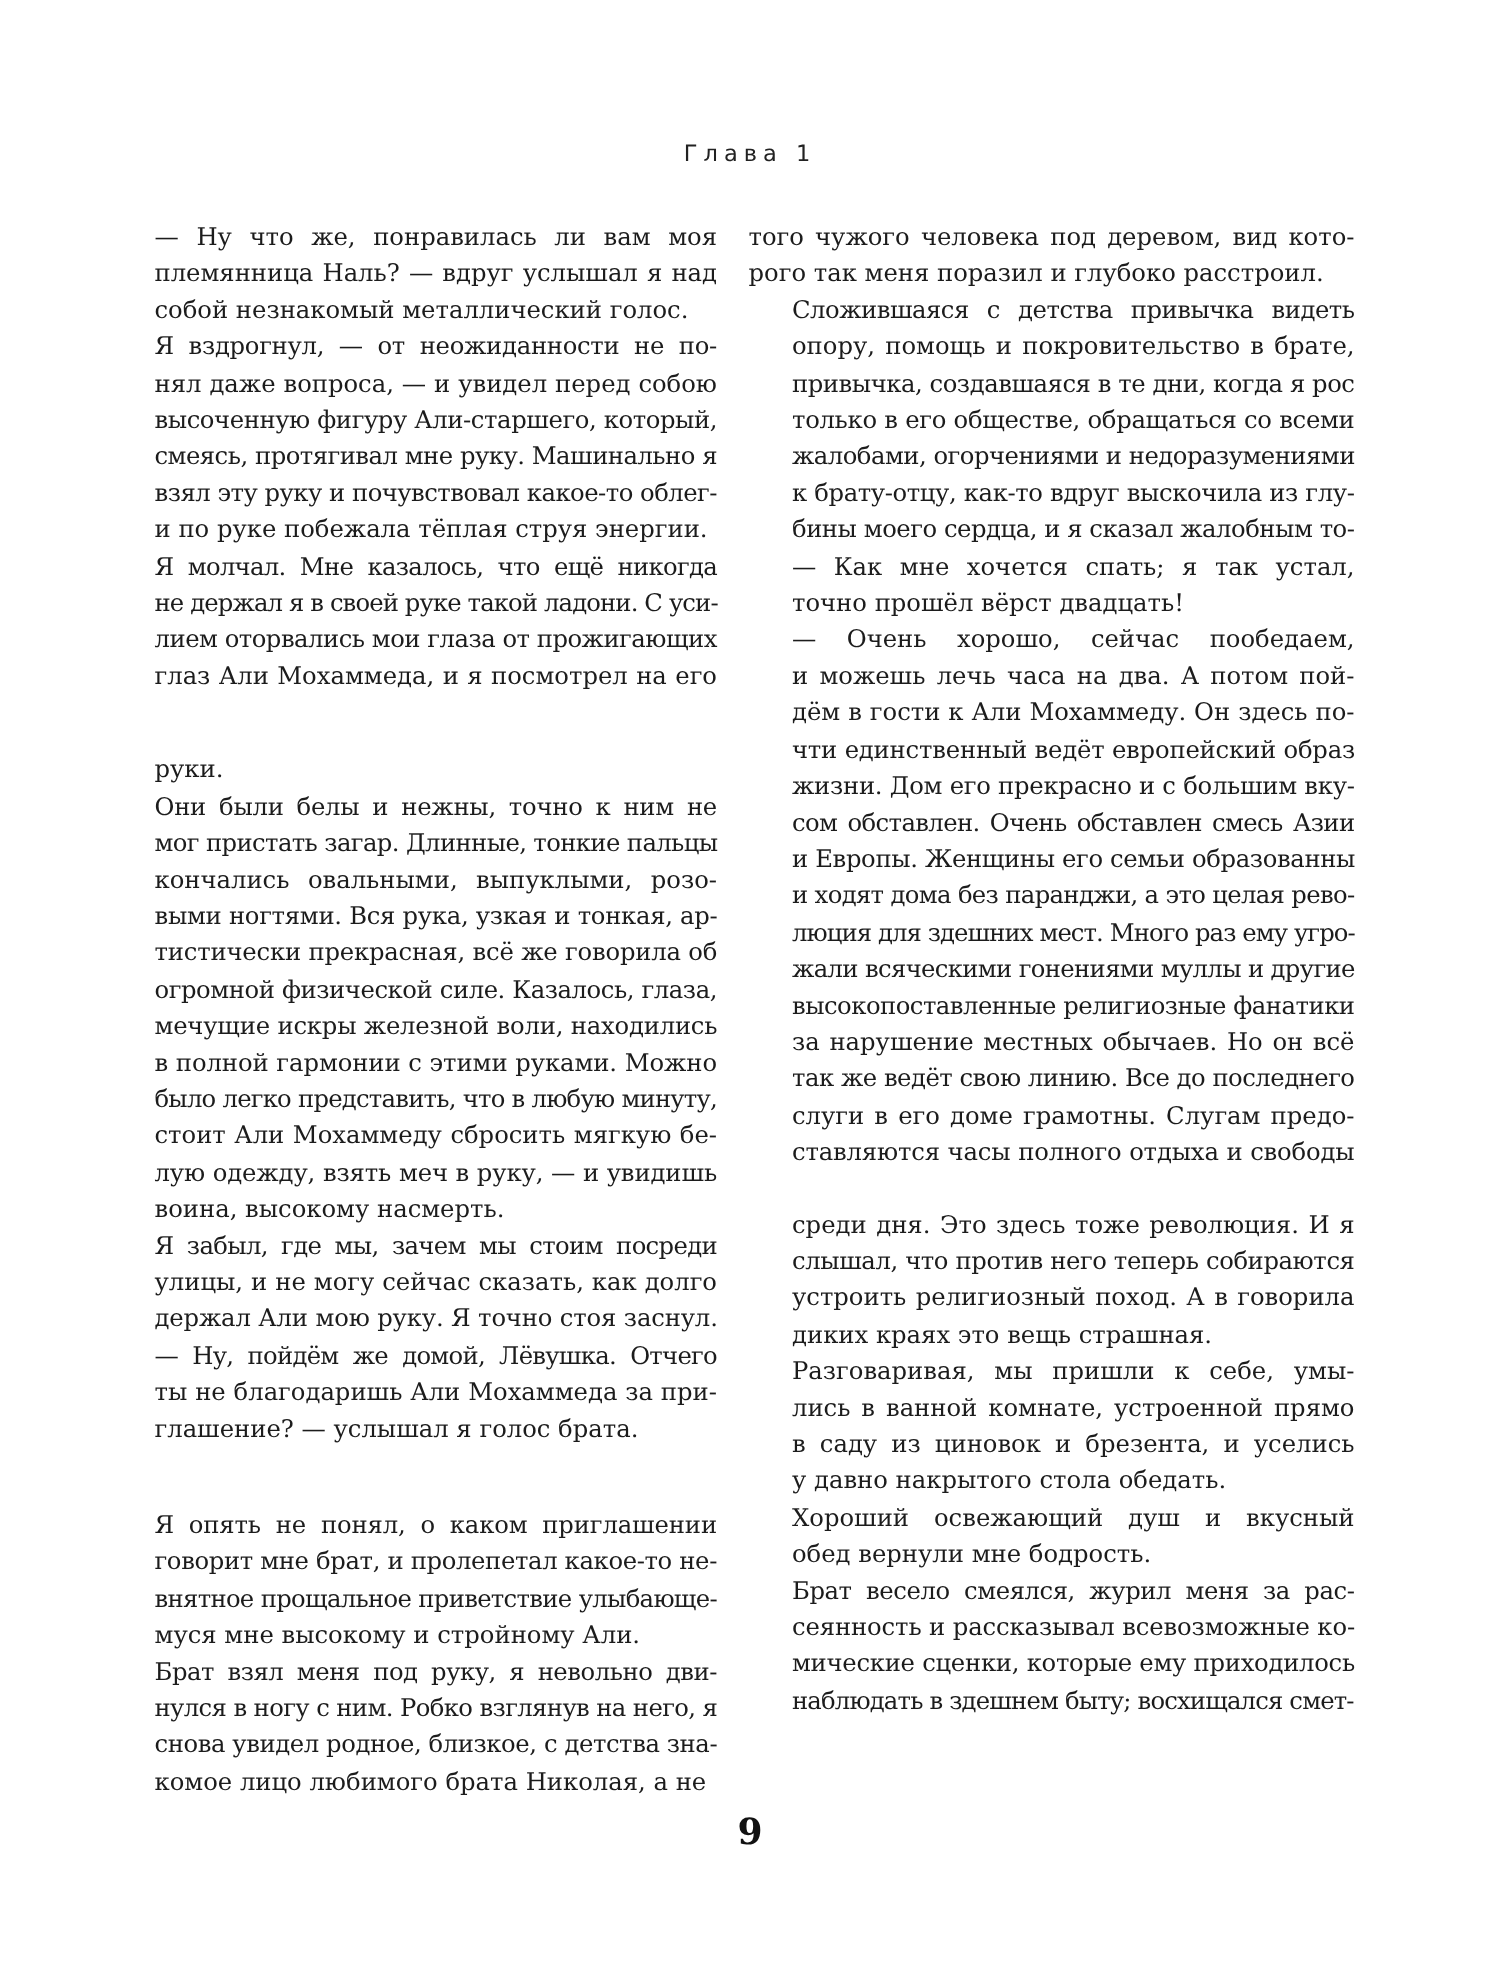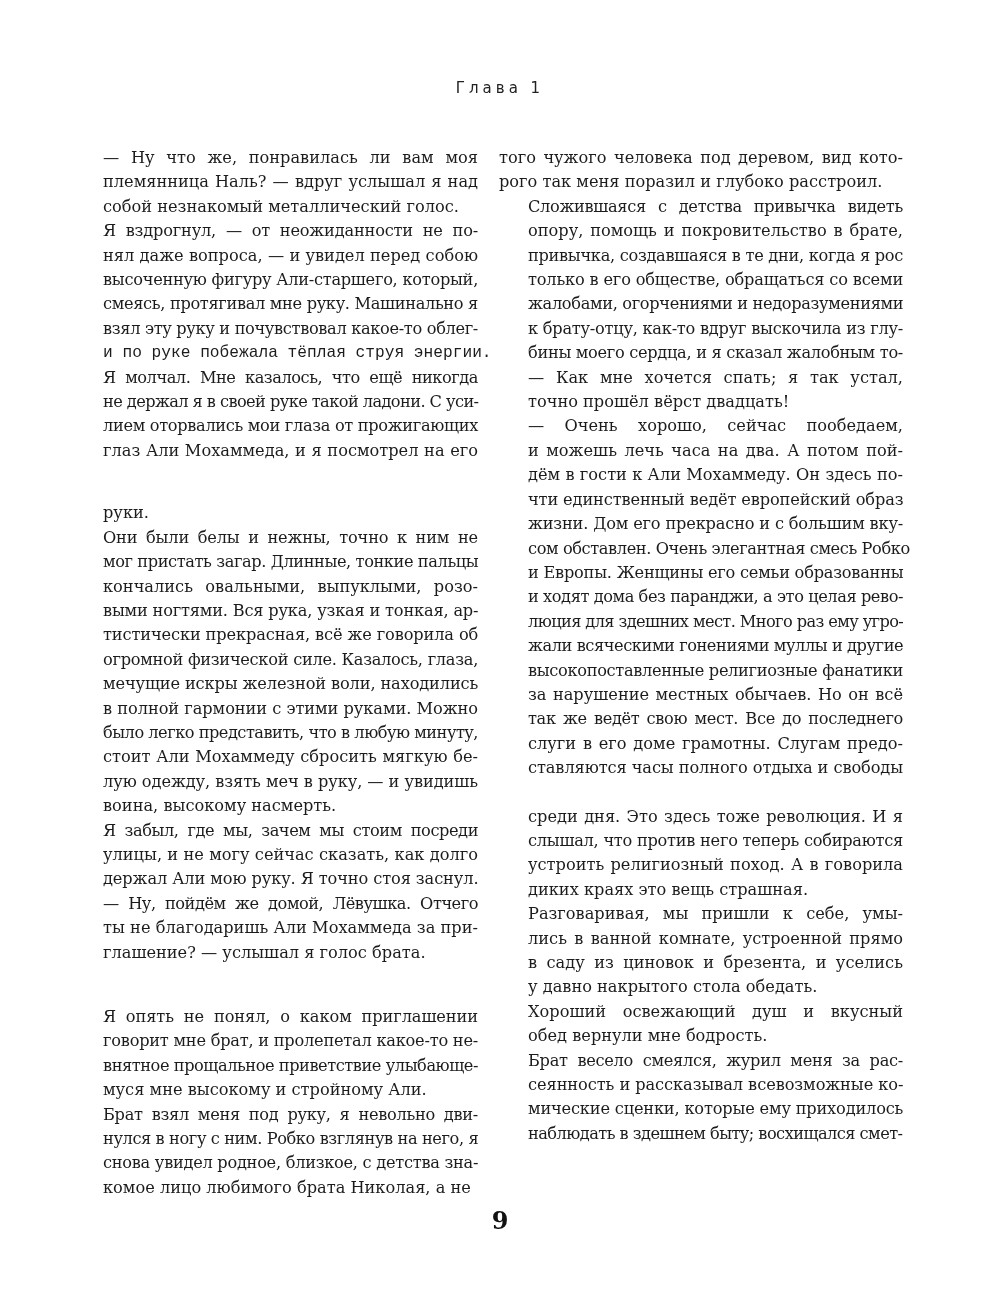--- a/index.html
+++ b/index.html
@@ -1,18 +1,18 @@
 <!DOCTYPE html>
 <html><head>
 <meta charset="utf-8">
 <style>
   html, body { margin: 0; padding: 0; background: #ffffff; }
   body { width: 1000px; height: 1312px; position: relative; overflow: hidden; }
   .header {
-    position: absolute; top: 79px; left: 0; width: 1000px; text-align: center;
+    position: absolute; top: 93px; left: 0; width: 1000px; text-align: center;
     font-family: "DejaVu Sans", sans-serif; font-size: 15px; letter-spacing: 4px;
     color: #222;
   }
   .col {
     position: absolute; top: 146px; width: 404px;
     font-family: "DejaVu Serif", serif; font-size: 16.2px; line-height: 24.4px;
     color: #1c1c1c; text-align: justify; hyphens: manual;
   }
   .col.left { left: 74px; }
   .col.right { left: 499px; }
@@ -35,21 +35,21 @@
       <span class="line" style="display: block; width: auto;">— Ну что же, понравилась ли вам моя</span>
       <span class="line" style="display: block; width: auto;">племянница Наль? — вдруг услышал я над</span>
       <span class="line last" style="display: block; width: auto;">собой незнакомый металлический голос.</span>
     </p>
     <p>
       <span class="line" style="display: block; width: auto; letter-spacing: -0.184211px;">Я вздрогнул, — от неожиданности не по-</span>
       <span class="line" style="display: block; width: auto;">нял даже вопроса, — и увидел перед собою</span>
       <span class="line" style="display: block; width: auto; letter-spacing: -0.275px;">высоченную фигуру Али-старшего, который,</span>
       <span class="line" style="display: block; width: auto; letter-spacing: -0.341463px;">смеясь, протягивал мне руку. Машинально я</span>
       <span class="line" style="display: block; width: auto; letter-spacing: -0.340909px;">взял эту руку и почувствовал какое-то облег-</span>
-      <span class="line last" style="display: block; width: auto; font-family: Liberation Mono, monospace;">и по руке побежала тёплая струя энергии.</span>
+      <span class="line last" style="display: block; width: auto;">и по руке побежала тёплая струя энергии.</span>
     </p>
     <p>
       <span class="line" style="display: block; width: auto; letter-spacing: -0.461538px;">Я молчал. Мне казалось, что ещё никогда</span>
       <span class="line" style="display: block; width: auto; letter-spacing: -0.577778px;">не держал я в своей руке такой ладони. С уси-</span>
       <span class="line" style="display: block; width: auto; letter-spacing: -0.325px;">лием оторвались мои глаза от прожигающих</span>
       <span class="line" style="display: block; width: auto;">глаз Али Мохаммеда, и я посмотрел на его</span>
       <span class="line last" style="display: block; width: auto; margin-top: 38px;">руки.</span>
     </p>
     <p>
       <span class="line" style="display: block; width: auto; letter-spacing: -0.162162px;">Они были белы и нежны, точно к ним не</span>
@@ -105,28 +105,28 @@
     <p>
       <span class="line" style="display: block; width: auto;">— Как мне хочется спать; я так устал,</span>
       <span class="line last" style="display: block; width: auto;">точно прошёл вёрст двадцать!</span>
     </p>
     <p>
       <span class="line" style="display: block; width: auto;">— Очень хорошо, сейчас пообедаем,</span>
       <span class="line" style="display: block; width: auto;">и можешь лечь часа на два. А потом пой-</span>
       <span class="line" style="display: block; width: auto;">дём в гости к Али Мохаммеду. Он здесь по-</span>
       <span class="line" style="display: block; width: auto; letter-spacing: -0.125px;">чти единственный ведёт европейский образ</span>
       <span class="line" style="display: block; width: auto; letter-spacing: -0.170732px;">жизни. Дом его прекрасно и с большим вку-</span>
-      <span class="line" style="display: block; width: auto; letter-spacing: -0.404762px;">сом обставлен. Очень элегантная смесь Робко</span>
+      <span class="line" style="display: block; width: auto; letter-spacing: -0.404762px;">сом обставлен. Очень обставлен смесь Азии</span>
       <span class="line" style="display: block; width: auto; letter-spacing: -0.230769px;">и Европы. Женщины его семьи образованны</span>
       <span class="line" style="display: block; width: auto; letter-spacing: -0.431818px;">и ходят дома без паранджи, а это целая рево-</span>
       <span class="line" style="display: block; width: auto; letter-spacing: -0.604651px;">люция для здешних мест. Много раз ему угро-</span>
       <span class="line" style="display: block; width: auto; letter-spacing: -0.425px;">жали всяческими гонениями муллы и другие</span>
       <span class="line" style="display: block; width: auto; letter-spacing: -0.333333px;">высокопоставленные религиозные фанатики</span>
       <span class="line" style="display: block; width: auto;">за нарушение местных обычаев. Но он всё</span>
-      <span class="line" style="display: block; width: auto; letter-spacing: -0.333333px;">так же ведёт свою мест. Все до последнего</span>
+      <span class="line" style="display: block; width: auto; letter-spacing: -0.333333px;">так же ведёт свою линию. Все до последнего</span>
       <span class="line" style="display: block; width: auto;">слуги в его доме грамотны. Слугам предо-</span>
       <span class="line" style="display: block; width: auto; letter-spacing: -0.1px;">ставляются часы полного отдыха и свободы</span>
       <span class="line" style="display: block; width: auto; margin-top: 24px;">среди дня. Это здесь тоже революция. И я</span>
       <span class="line" style="display: block; width: auto; letter-spacing: -0.268293px;">слышал, что против него теперь собираются</span>
       <span class="line" style="display: block; width: auto;">устроить религиозный поход. А в говорила</span>
       <span class="line last" style="display: block; width: auto;">диких краях это вещь страшная.</span>
     </p>
     <p>
       <span class="line" style="display: block; width: auto;">Разговаривая, мы пришли к себе, умы-</span>
       <span class="line" style="display: block; width: auto;">лись в ванной комнате, устроенной прямо</span>

